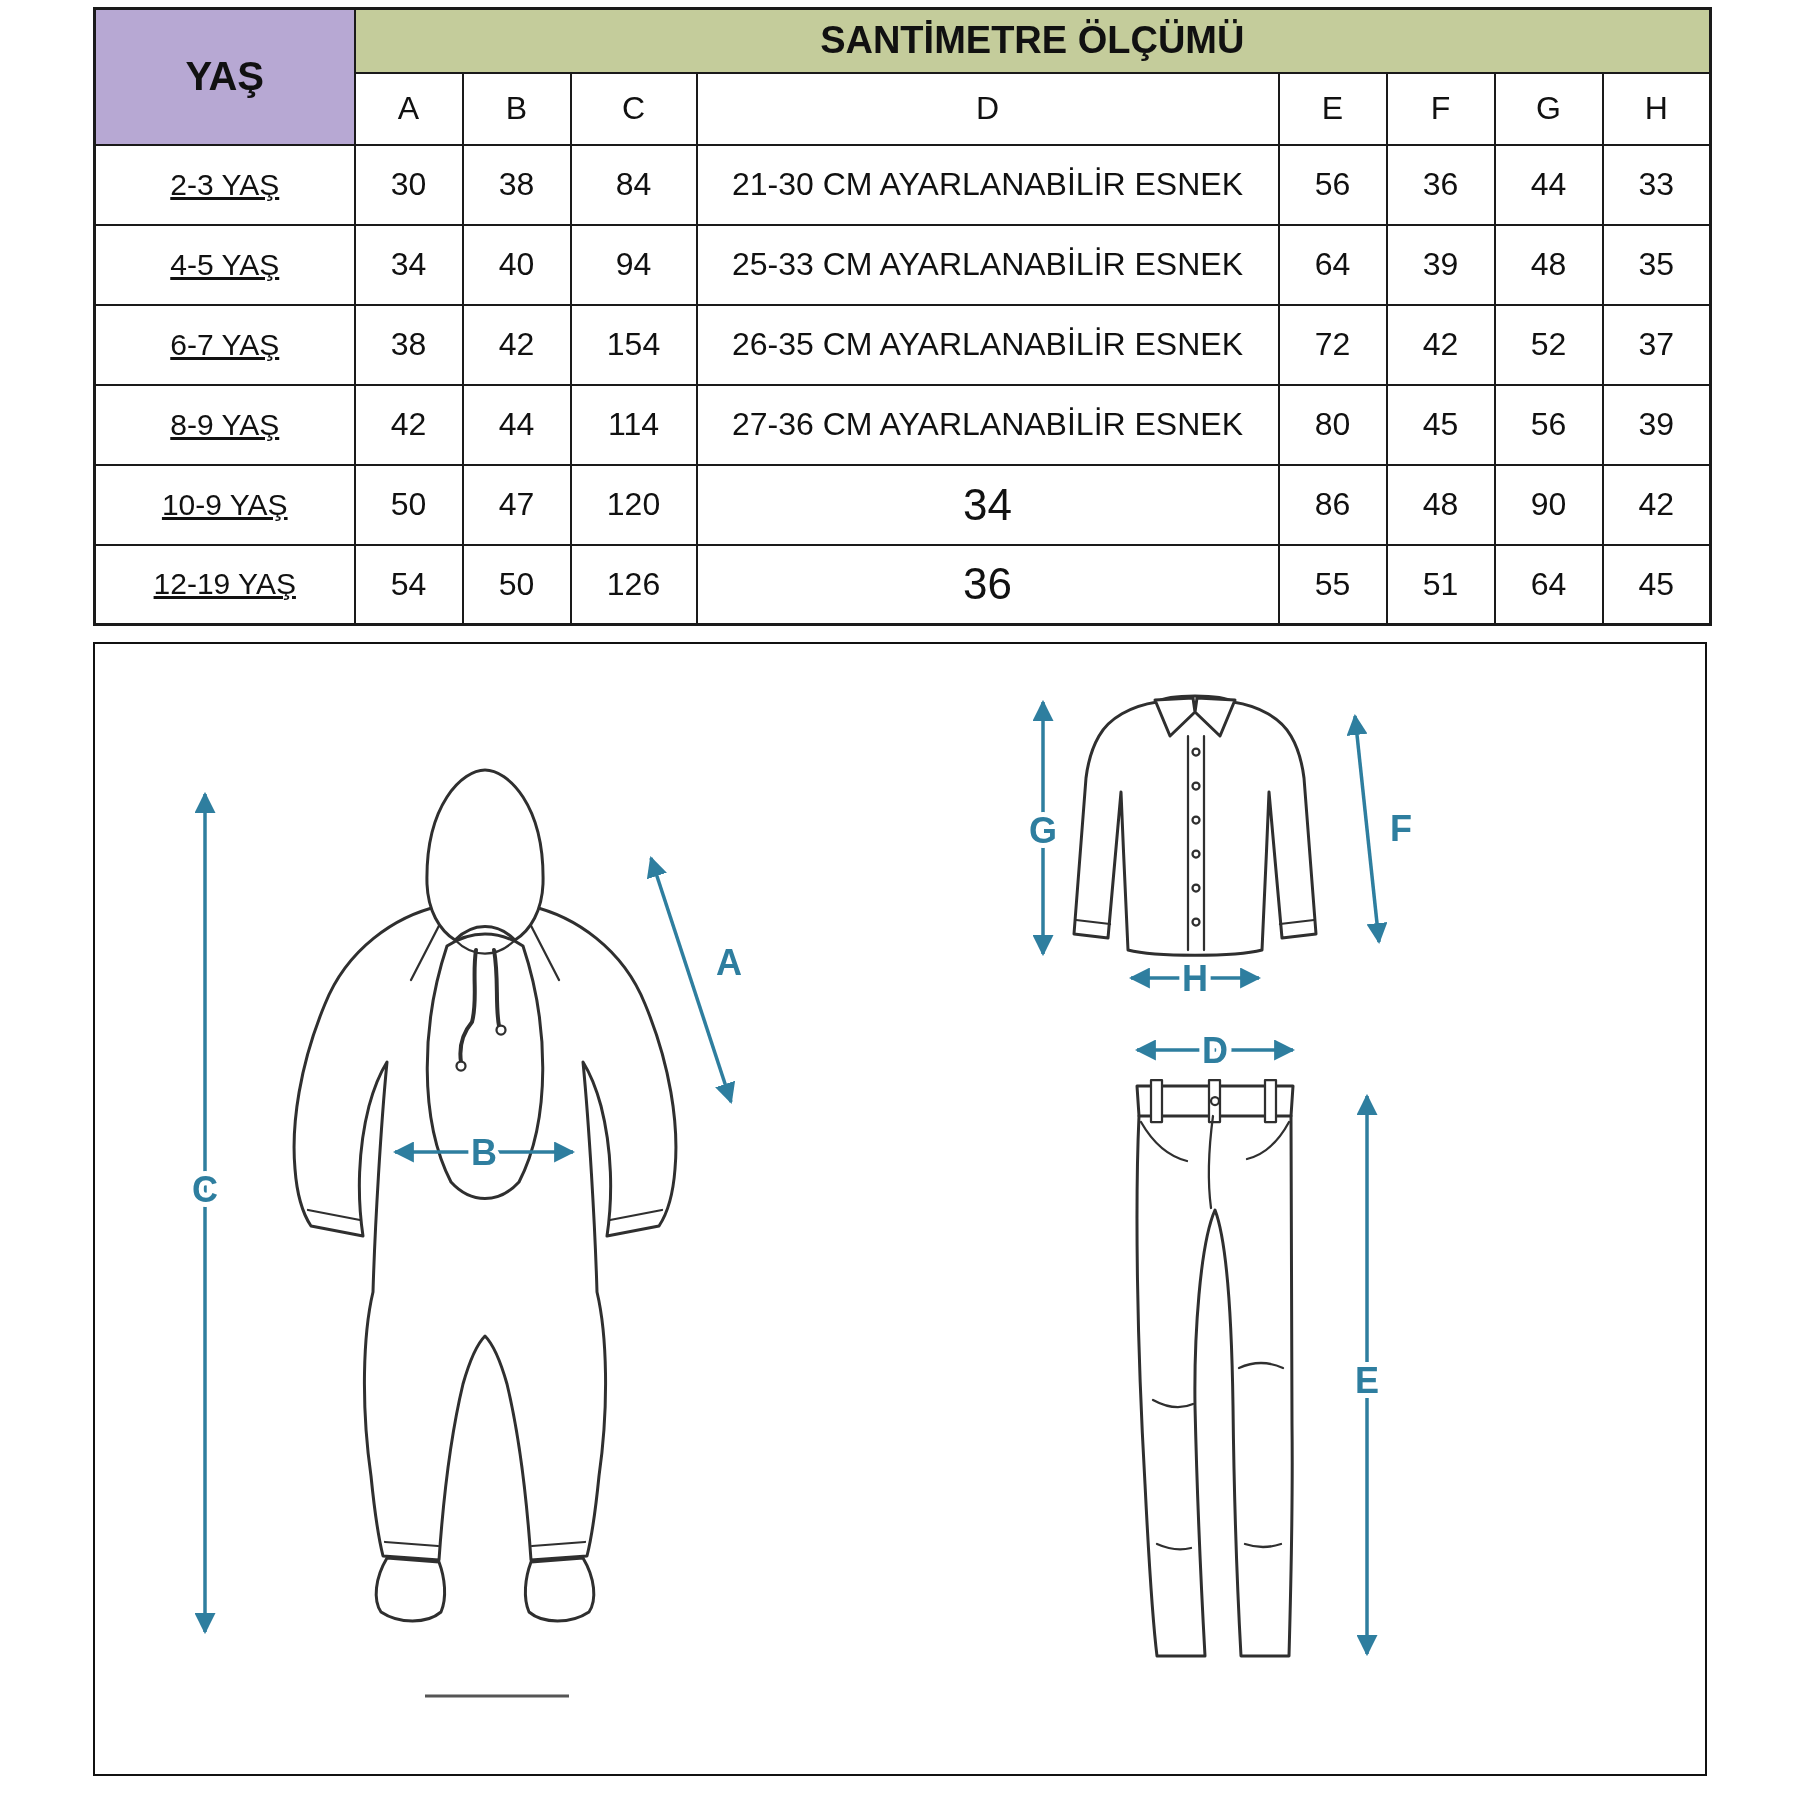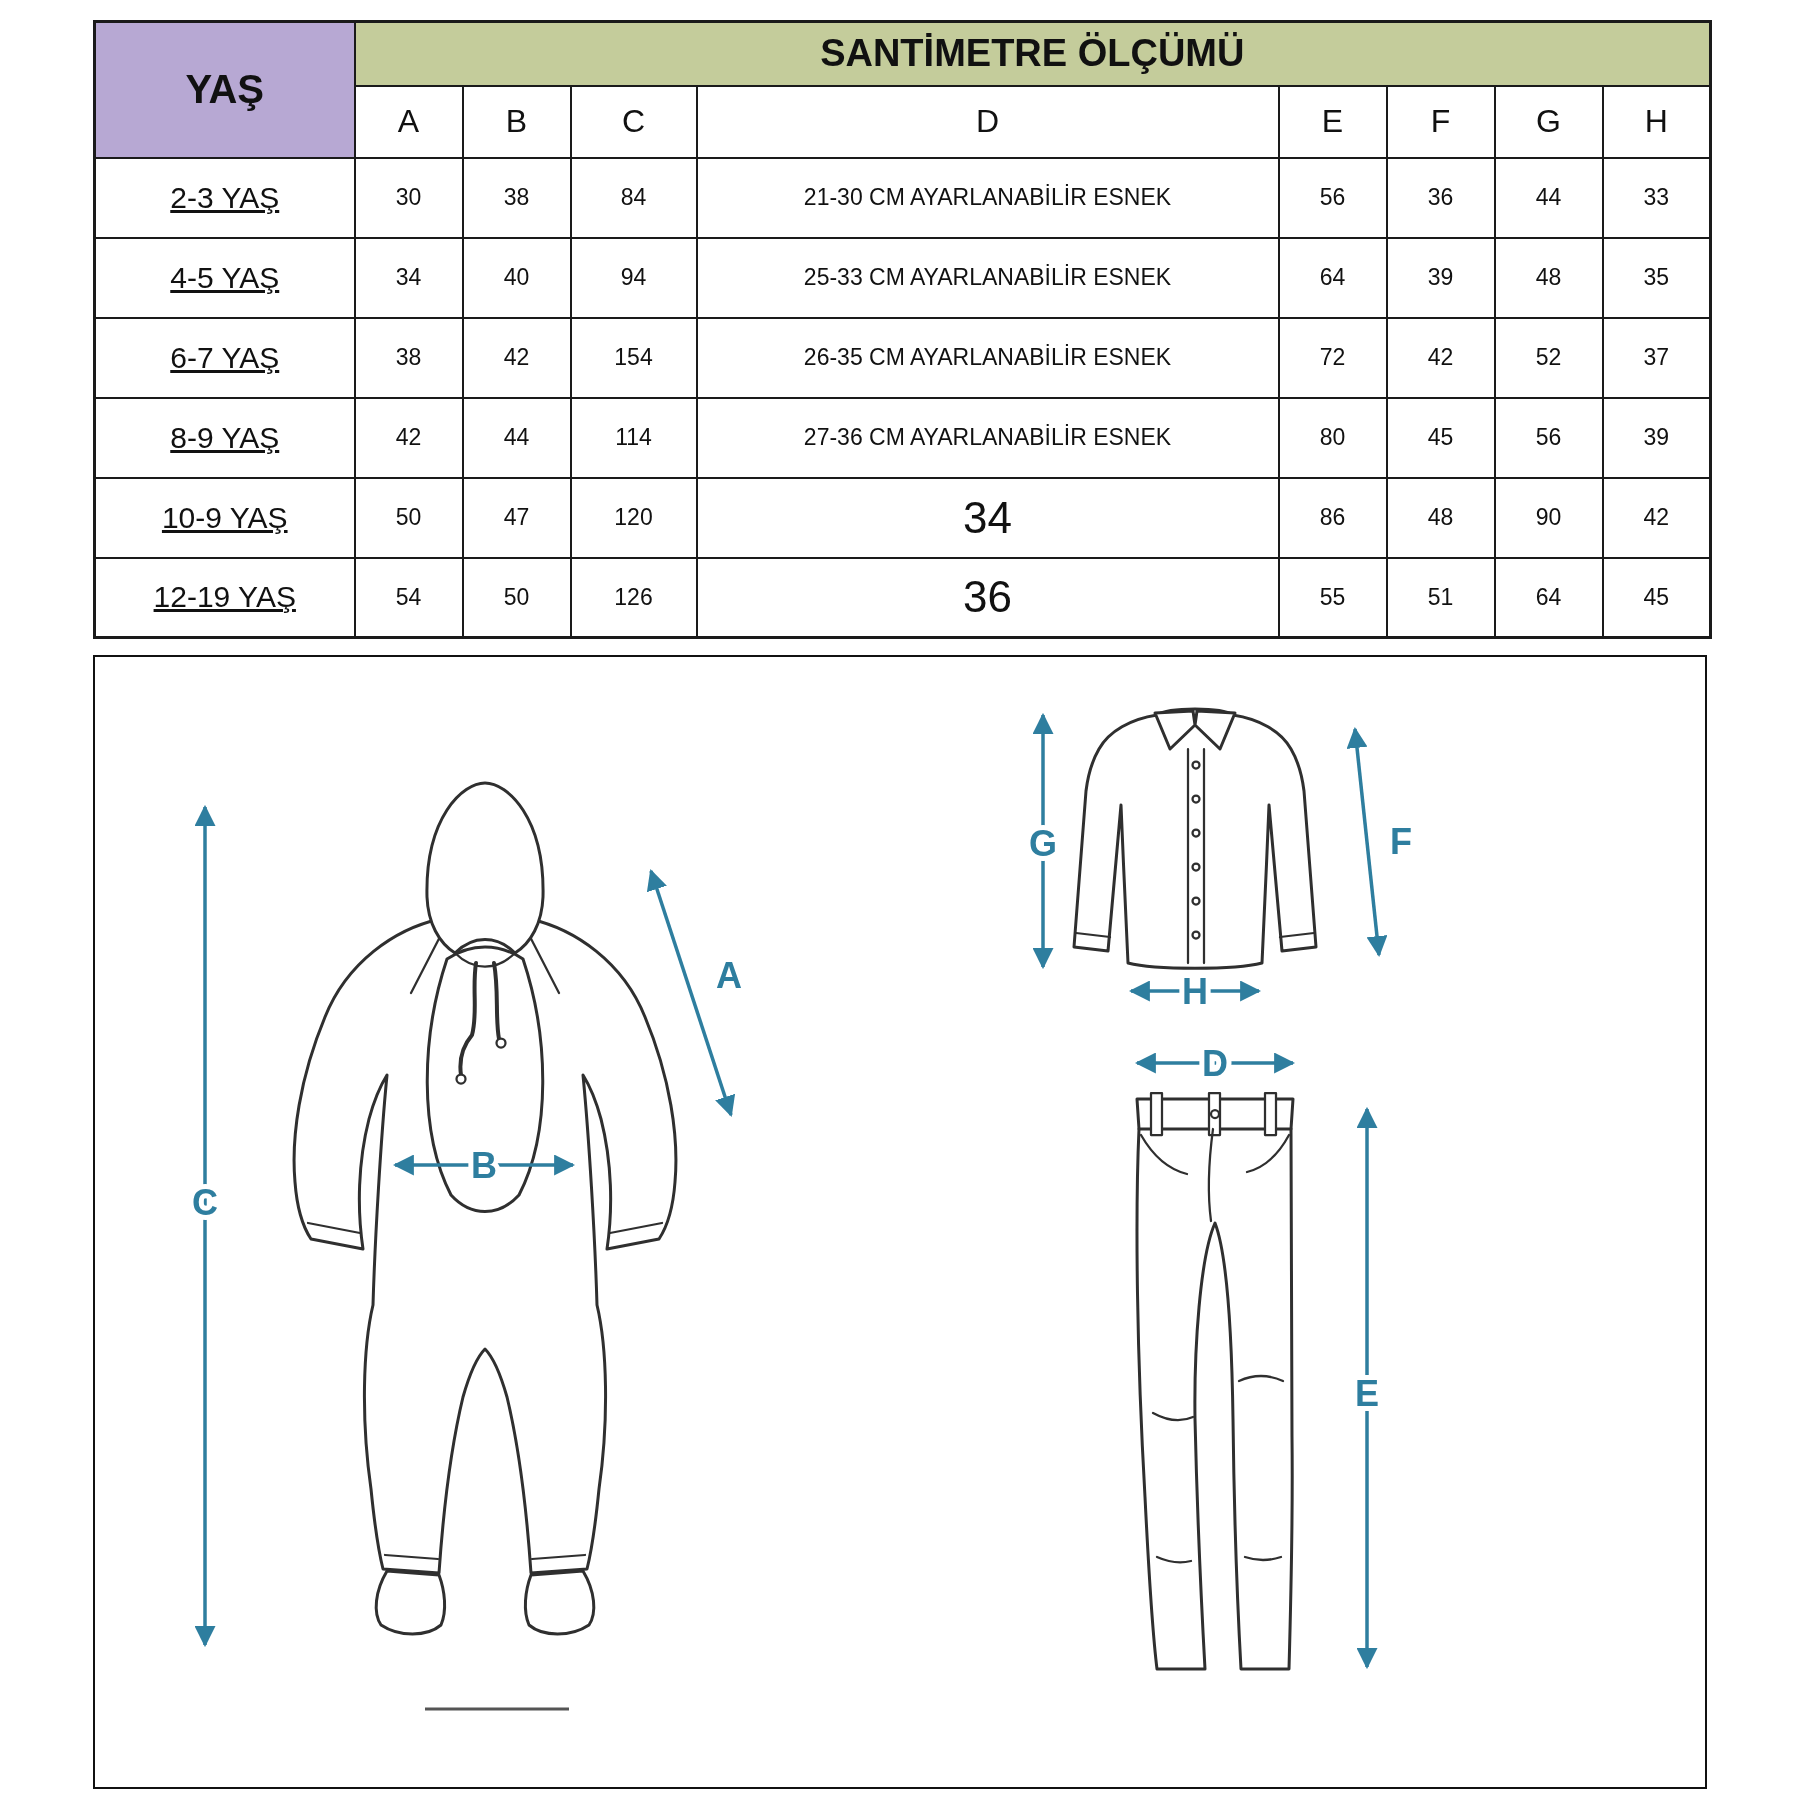--- a/index.html
+++ b/index.html
@@ -5,32 +5,32 @@
   :root{
     --age-header-bg:#b7a8d3;
     --cm-header-bg:#c4cc9b;
     --dimension-accent:#2e7e9f;
     --table-border:#1a1a1a;
     --line-art:#2f2f2f;
   }
   *{box-sizing:border-box;margin:0;padding:0;}
   html,body{width:1800px;height:1800px;background:#fff;overflow:hidden;}
   body{font-family:"Liberation Sans","DejaVu Sans",sans-serif;color:#111;}
-  .page{width:1614px;margin:0 auto;padding-top:20px;}
+  .page{width:1614px;margin:0 auto;padding-top:7px;}
 
   
   table.size{border-collapse:collapse;table-layout:fixed;width:1614px;
     border:3px solid var(--table-border,#1a1a1a);}
   table.size th,table.size td{
     border:2px solid var(--table-border,#1a1a1a);
     text-align:center;vertical-align:middle;padding:0 6px;}
   th.yas-header{background:var(--age-header-bg,#b7a8d3);font-size:40px;font-weight:bold;}
   th.cm-header{background:var(--cm-header-bg,#c4cc9b);font-size:38px;font-weight:bold;height:64px;margin-left:36px;}
   tr.letters th{height:72px;font-size:32px;font-weight:400;background:#fff;}
-  tbody td{height:80px;font-size:23px;font-weight:400;background:#fff;}
+  tbody td{height:80px;font-size:32px;font-weight:400;background:#fff;}
   td.age{font-size:30px;text-decoration:underline;}
   td.dbig{font-size:44px;}
 
   
   .diagram-box{margin-top:16px;width:1614px;height:1134px;
     border:2px solid #111;position:relative;background:#fff;}
   svg.diagram{display:block;width:1610px;height:1130px;}
 
   .art{stroke:var(--line-art,#2f2f2f);stroke-width:3;fill:none;
     stroke-linecap:round;stroke-linejoin:round;}

